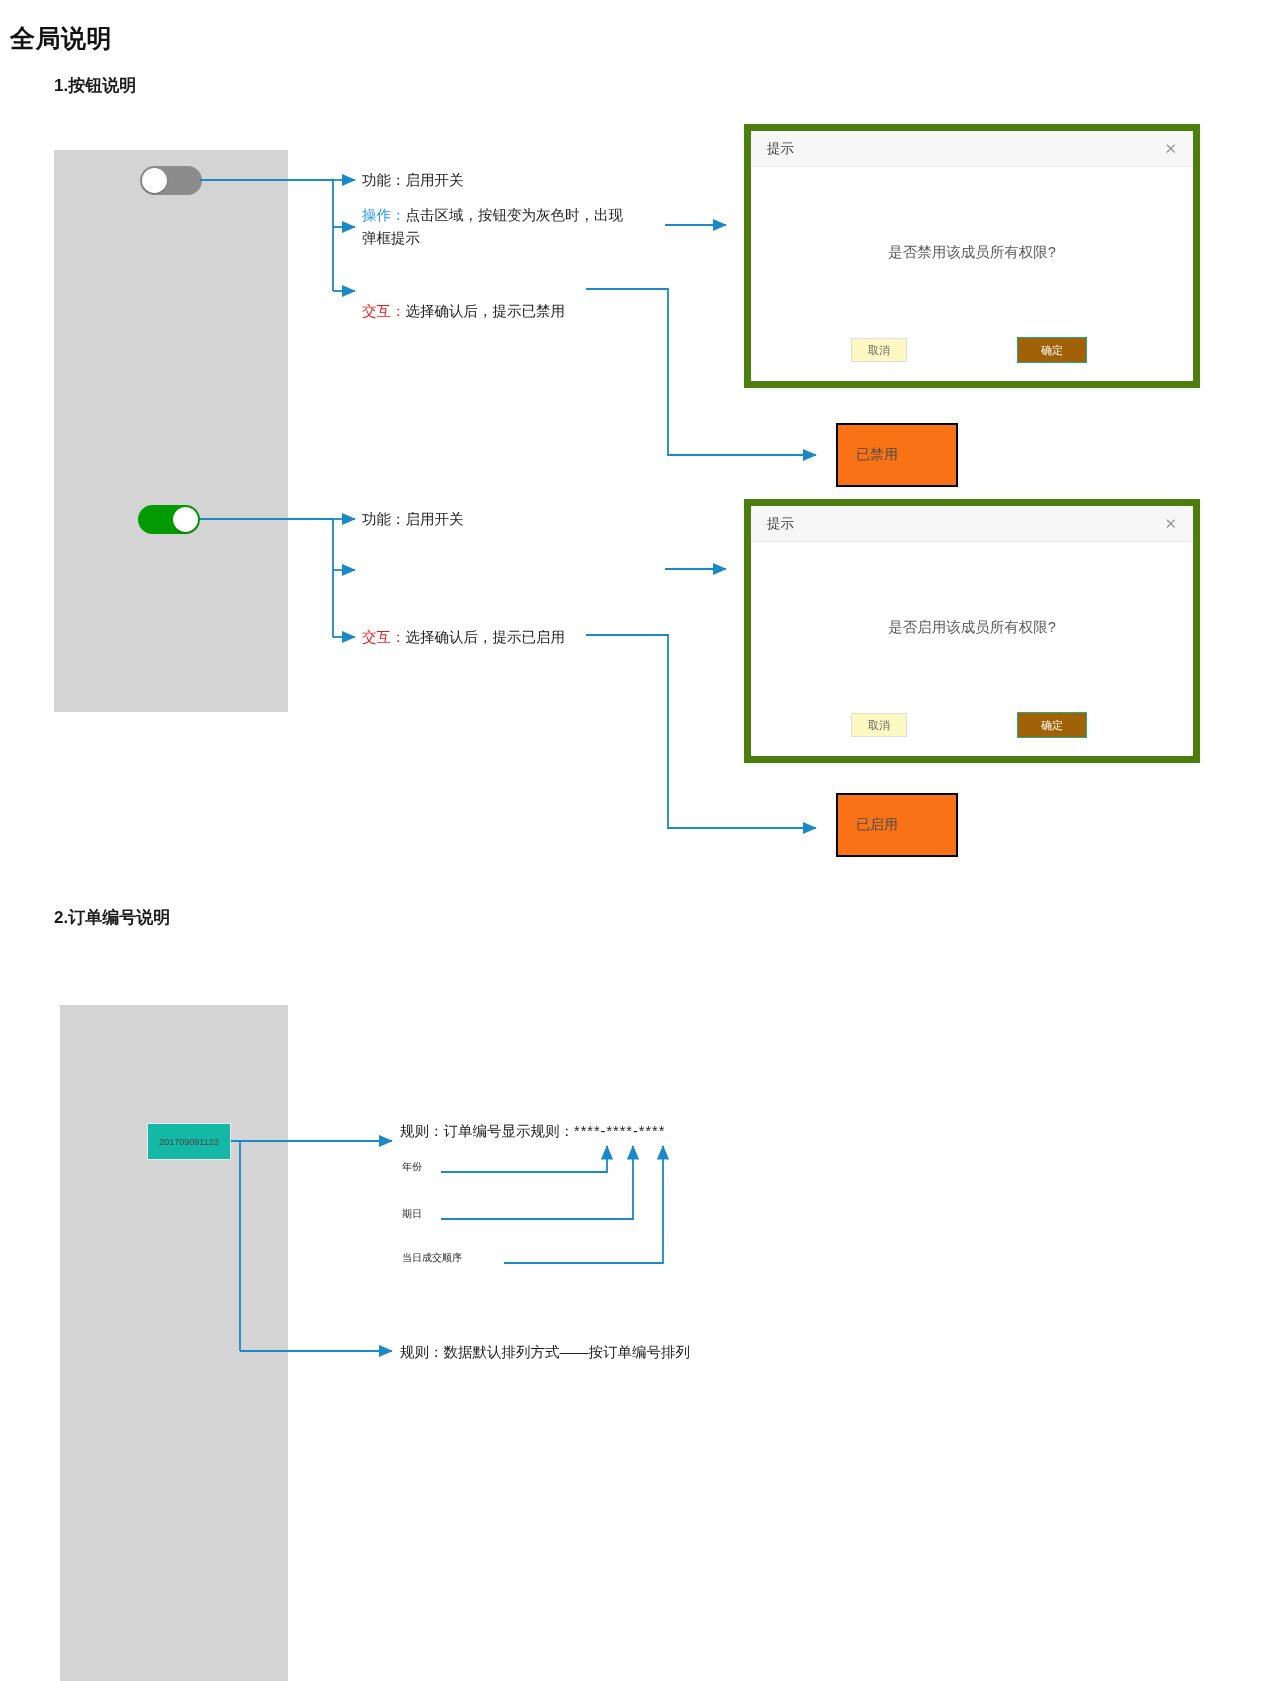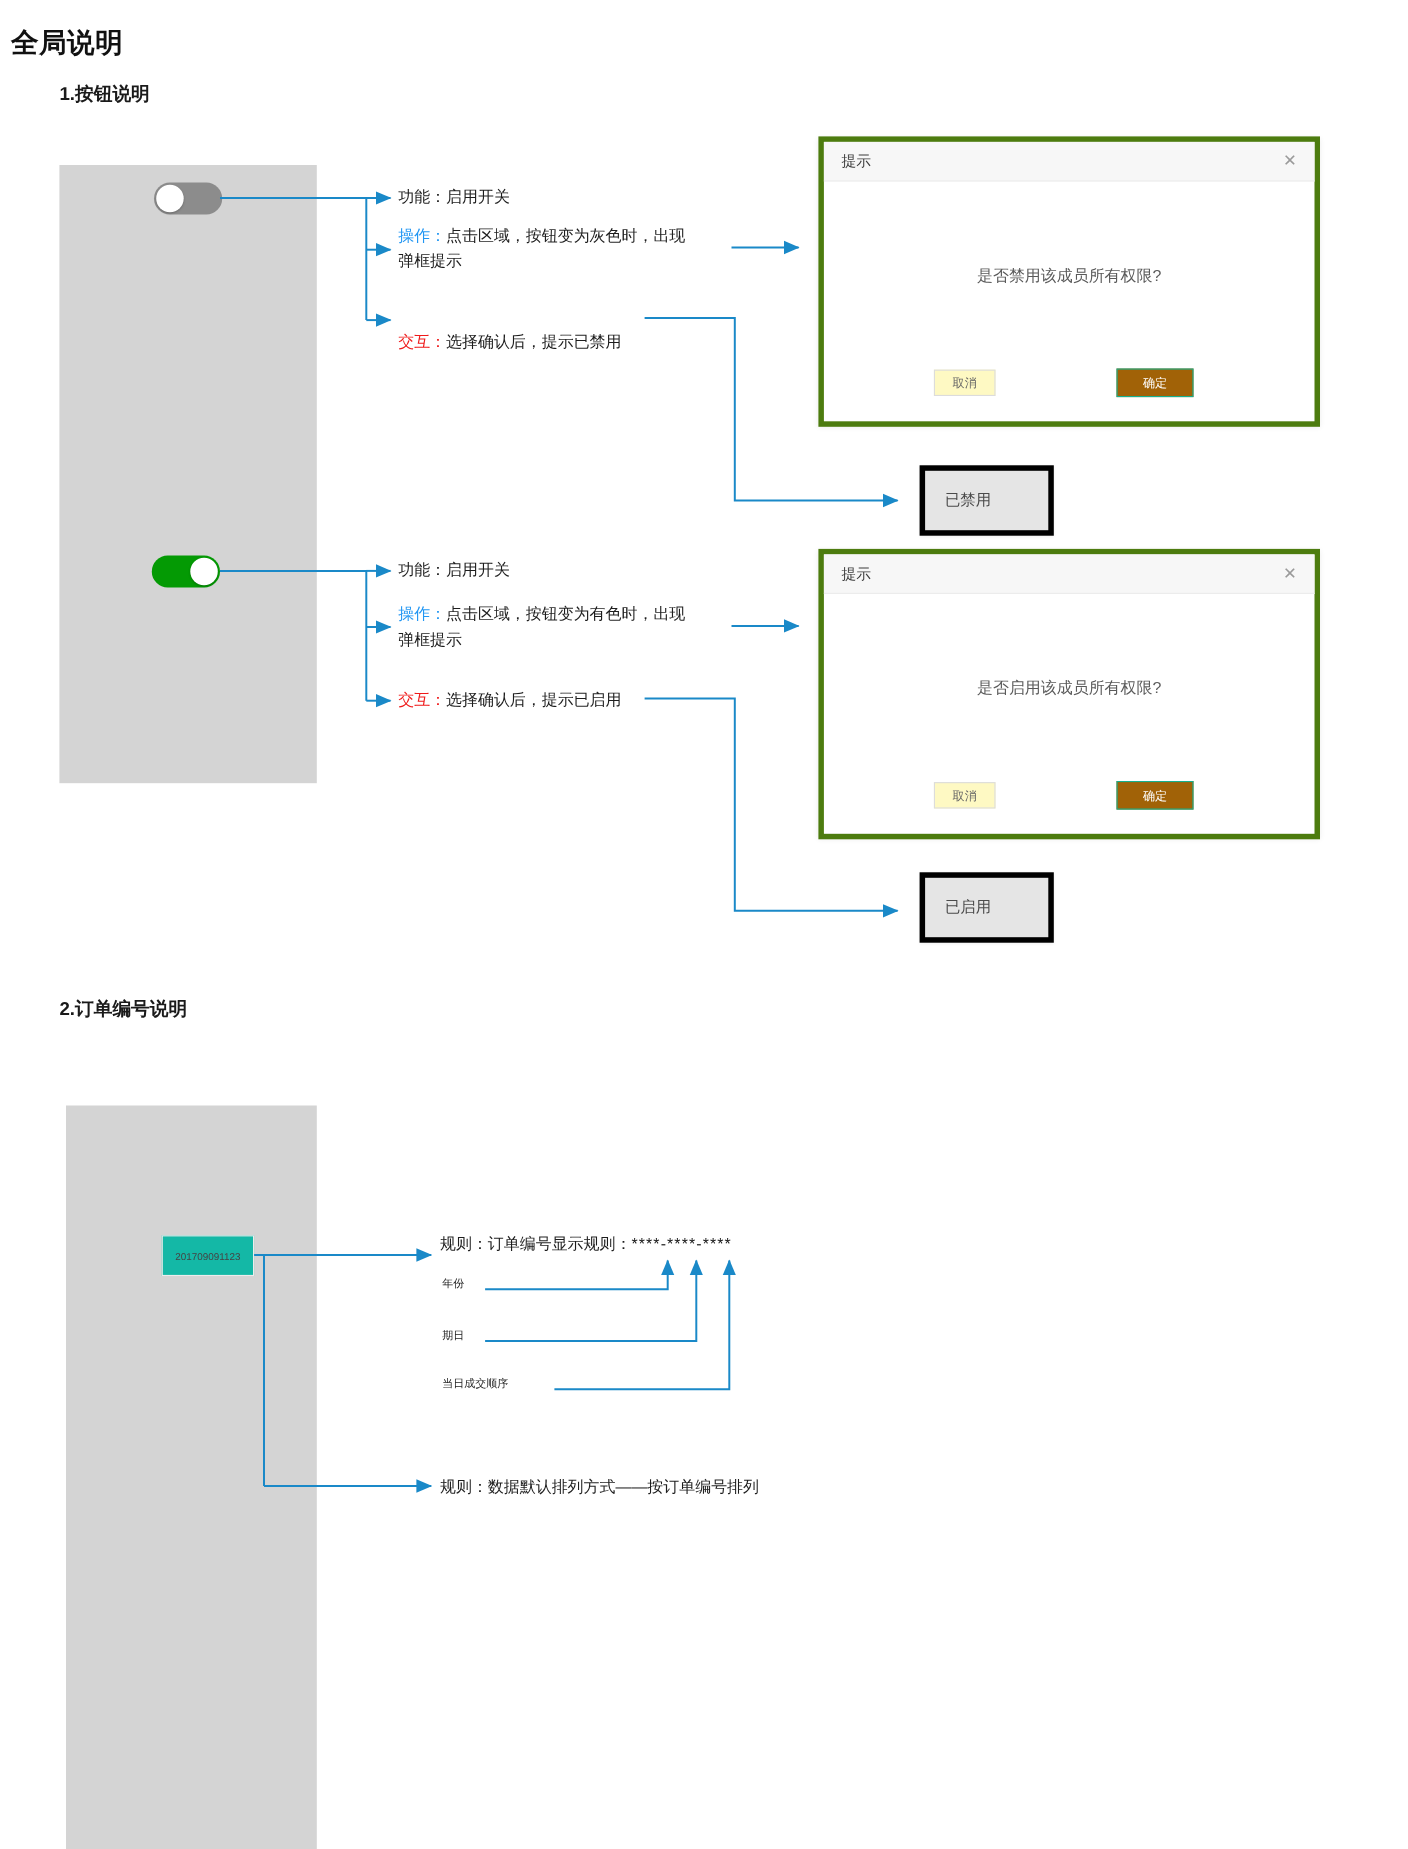--- a/index.html
+++ b/index.html
@@ -96,21 +96,21 @@
     position: absolute; left: 0; top: 0;
     width: 1280px; height: 1681px;
     pointer-events: none;
   }
 
   
   .dialog {
     position: absolute;
     width: 456px;
     background: #ffffff;
-    border: 5px solid #4d7c0f;
+    border: 7px solid #4d7c0f;
     box-shadow: 0 1px 5px rgba(0,0,0,0.08);
   }
   #dialog-disable { left: 744px; top: 124px; height: 264px; }
   #dialog-enable  { left: 744px; top: 499px; height: 264px; }
   .dialog-head {
     height: 36px;
     background: #f7f7f7;
     border-bottom: 1px solid #ececec;
     display: flex; align-items: center;
     padding: 0 16px;
@@ -146,22 +146,22 @@
     width: 70px; height: 26px;
     background: #a16207;
     border: 1px solid #16b08c;
     color: #ffffff;
   }
 
   
   .toast {
     position: absolute;
     width: 122px; height: 64px;
-    background: #e5e5e5;
-    border: 5px solid #000000;
+    background: #f97316;
+    border: 2px solid #000000;
     display: flex; align-items: center;
     padding-left: 18px;
     font-size: 14px; color: #4a4a4a;
     box-shadow: 0 1px 3px rgba(0,0,0,0.05);
   }
   #toast-disabled { left: 836px; top: 423px; }
   #toast-enabled  { left: 836px; top: 793px; }
 </style>
 </head>
 <body>
@@ -229,23 +229,20 @@
   </div>
 
   <div class="anno" style="left:362px; top:280px;margin-top:20px;">
     <span class="k-red">交互：</span><span>选择确认后，提示已禁用</span>
   </div>
 
   <div class="anno" style="left:362px; top:508px;">
     <span>功能：启用开关</span>
   </div>
 
-  <div class="anno wrap" style="left:362px; top:548px;">
-    <span class="k-blue">操作：</span><span>点击区域，按钮变为有色时，出现弹框提示</span>
-  </div>
 
   <div class="anno" style="left:362px; top:626px;">
     <span class="k-red">交互：</span><span>选择确认后，提示已启用</span>
   </div>
 
   <div class="dialog" id="dialog-disable">
     <div class="dialog-head">
       <span class="dialog-title">提示</span>
       <span class="dialog-close">✕</span>
     </div>

